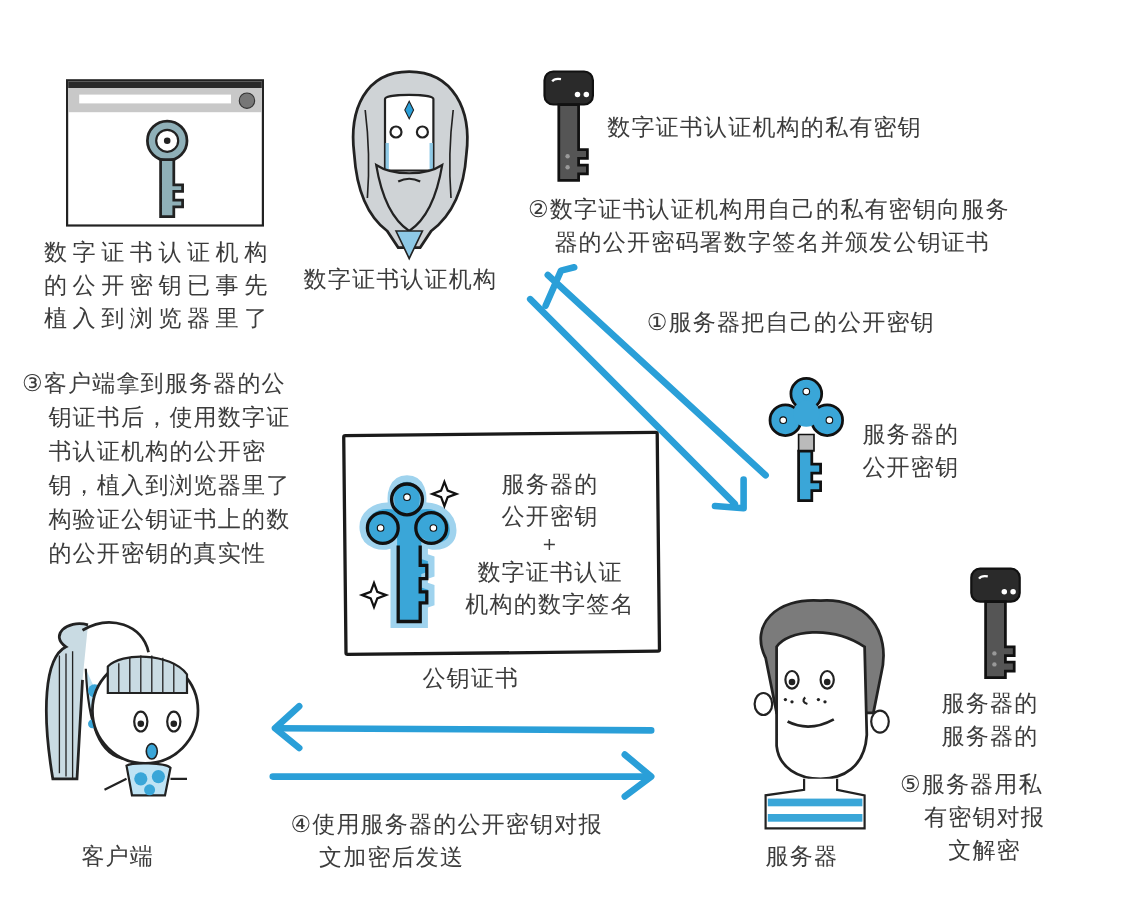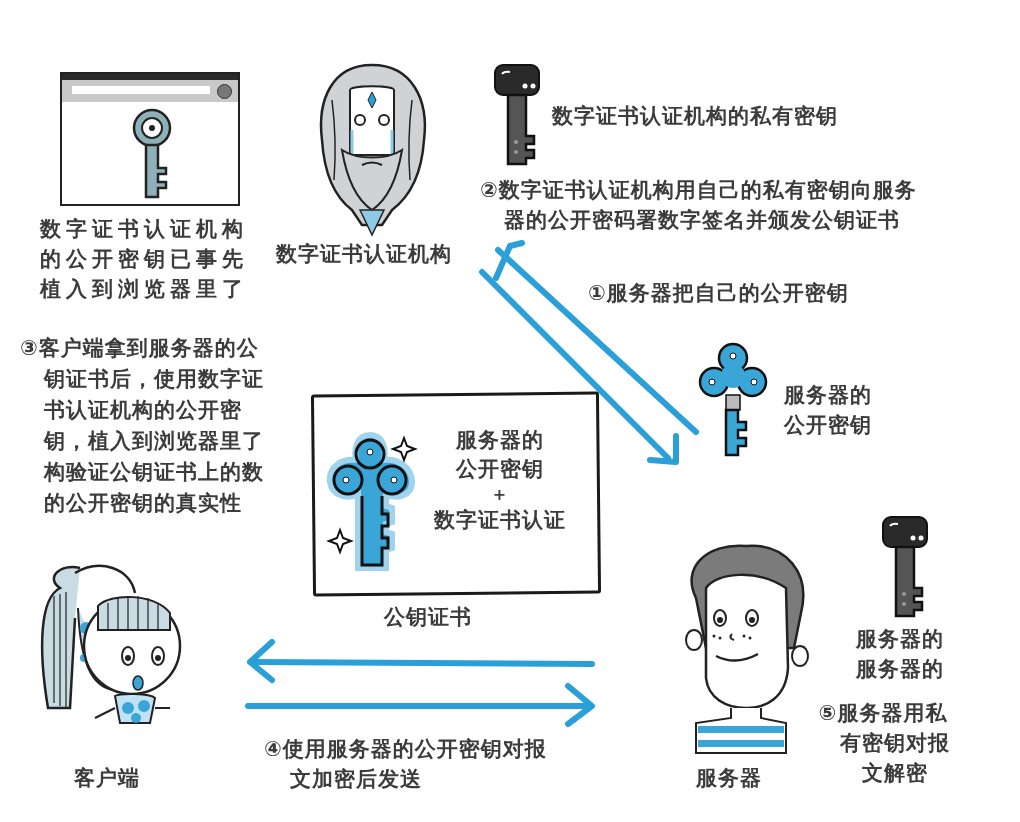--- a/index.html
+++ b/index.html
@@ -1,18 +1,18 @@
 <!DOCTYPE html>
 <html><head>
   <meta charset="utf-8">
   <style>
     html, body { margin: 0; padding: 0; background: #ffffff; }
     body { width: 1020px; height: 822px; position: relative; overflow: hidden;
            font-family: "DejaVu Sans", "Liberation Sans", sans-serif; color: #3a3a3a; }
-    .txt { position: absolute; font-size: 21px; line-height: 30px; color: #3c3c3c; white-space: nowrap; letter-spacing: 1px; font-weight: bold; }
+    .txt { position: absolute; font-size: 21px; line-height: 30px; color: #3c3c3c; white-space: nowrap; letter-spacing: 1px; }
     .txt.wide { letter-spacing: 5px; }
     .block { position: absolute; }
     .line { display: block; }
     svg { position: absolute; overflow: visible; }
     .watermark { position: absolute; font-size: 22px; color: #b91c1c; white-space: nowrap; margin-top: 48px; }
     .cert-box { position: absolute; left: 312px; top: 393px; width: 282px; height: 196px;
                 border: 3px solid #1a1a1a; border-radius: 3px; background: #fff; transform: rotate(-0.6deg); }
     .browser { position: absolute; left: 60px; top: 72px; width: 176px; height: 130px;
                border: 2px solid #222; background: #fff; }
     .browser-top { height: 6px; background: #2a2a2a; }
@@ -128,20 +128,21 @@
     <circle cx="68" cy="50" r="3" fill="#fff" stroke="#111"></circle>
   <path d="M36 66 L36 135 L56 135 L56 118 L62 118 L62 108 L56 108 L56 96 L62 96 L62 84 L56 84 L56 66" fill="none" stroke="#111" stroke-width="3"></path>
   <path d="M78 8 L81 16 L89 19 L81 22 L78 30 L75 22 L67 19 L75 16 Z" fill="#fff" stroke="#111" stroke-width="2"></path>
   <path d="M14 100 L17 108 L25 111 L17 114 L14 122 L11 114 L3 111 L11 108 Z" fill="#fff" stroke="#111" stroke-width="2"></path>
 </svg>
 <div class="txt block" style="left:412px; top:426px; text-align:center; width:176px; line-height:29px;">
   <span class="line">服务器的</span>
   <span class="line">公开密钥</span>
   <span class="line" style="font-size:16px;line-height:22px;">+</span>
   <span class="line">数字证书认证</span>
+  <span class="line">机构的数字签名</span>
 </div>
 <div class="txt" style="left:384px; top:602px;">公钥证书</div>
 
 <svg width="170" height="190" style="left:20px;top:558px;">
   <path d="M60 10 C40 5 25 20 40 30 C20 40 18 90 28 150 L50 150 L55 60" fill="#c9dbe3" stroke="#222" stroke-width="2.5"></path>
   <path d="M34 38 L34 145 M40 36 L40 148 M46 34 L46 150" stroke="#222" stroke-width="1.2"></path>
   <path d="M55 15 C80 0 110 10 115 35" fill="none" stroke="#222" stroke-width="2.5"></path>
   <path d="M58 50 C60 100 70 130 95 132" fill="#bfe3f4" stroke="#222" stroke-width="2"></path>
   <circle cx="66" cy="70" r="6" fill="#3aa6d8"></circle>
     <circle cx="70" cy="92" r="6" fill="#3aa6d8"></circle>

